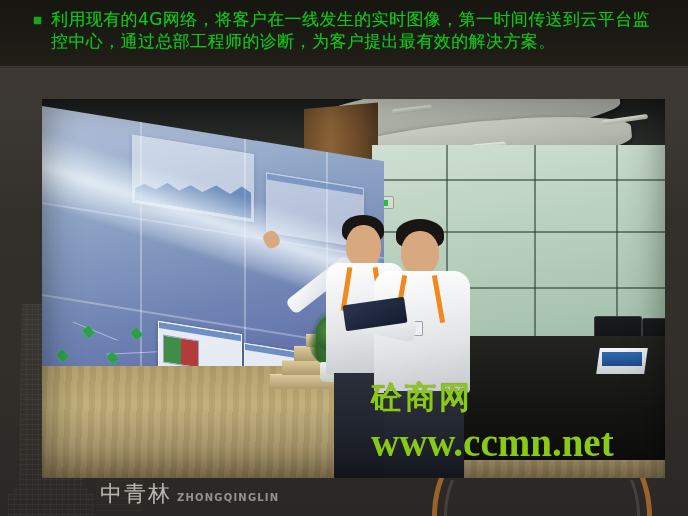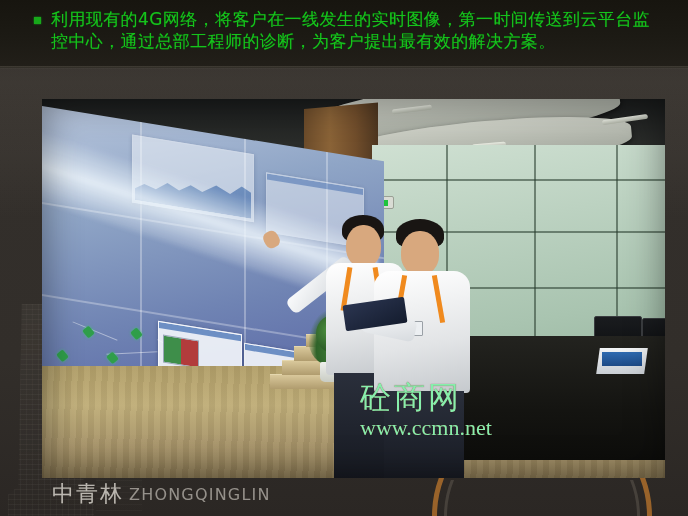--- a/index.html
+++ b/index.html
@@ -229,35 +229,35 @@
   .w-head{position:absolute;width:16px;height:18px;border-radius:50% 50% 44% 44%;background:#d8a87e;}
   .w-hair{position:absolute;width:17px;height:10px;border-radius:50% 50% 20% 20%;background:#17130f;}
   .w-shirt{position:absolute;background:linear-gradient(170deg,#f6f7f8,#cfd4d8);border-radius:4px 4px 0 0;}
   
   .ph-vig{
     position:absolute;inset:0;pointer-events:none;
     box-shadow:inset 0 0 38px rgba(0,0,0,.45);
   }
   
   .wm-red{
-    position:absolute;left:360px;top:382px;width:260px;
-    color:#86efac;font-weight:normal;line-height:1;
+    position:absolute;left:371px;top:382px;width:260px;
+    color:#84cc16;font-weight:bold;line-height:1;
     text-shadow:0 0 1px rgba(120,0,0,.7);
     pointer-events:none;
   }
   .wm-red .cn{font-size:31px;letter-spacing:3px;display:block;}
-  .wm-red .url{font-size:22px;letter-spacing:0px;display:block;margin-top:4px;
+  .wm-red .url{font-size:39px;letter-spacing:0px;display:block;margin-top:10px;
     font-family:"Liberation Serif","DejaVu Serif",serif;}
   .wm-logo{
     position:absolute;left:52px;top:483px;
     display:flex;align-items:flex-end;gap:5px;
     color:rgba(226,222,214,.78);pointer-events:none;
   }
-  .wm-logo .cn{font-size:22px;letter-spacing:2px;line-height:1;}
-  .wm-logo .en{font-size:16px;letter-spacing:1.2px;font-weight:normal;
+  .wm-logo .cn{font-size:22px;letter-spacing:2px;line-height:1;margin-left:48px;}
+  .wm-logo .en{font-size:10px;letter-spacing:1.2px;font-weight:bold;
     color:rgba(214,210,202,.62);line-height:1;padding-bottom:2px;}
 </style>
 </head>
 <body>
 
 <div id="slide">
 
   <div class="bg-base"></div>
   <div class="bg-band"></div>
   <div class="bg-band-edge"></div>

